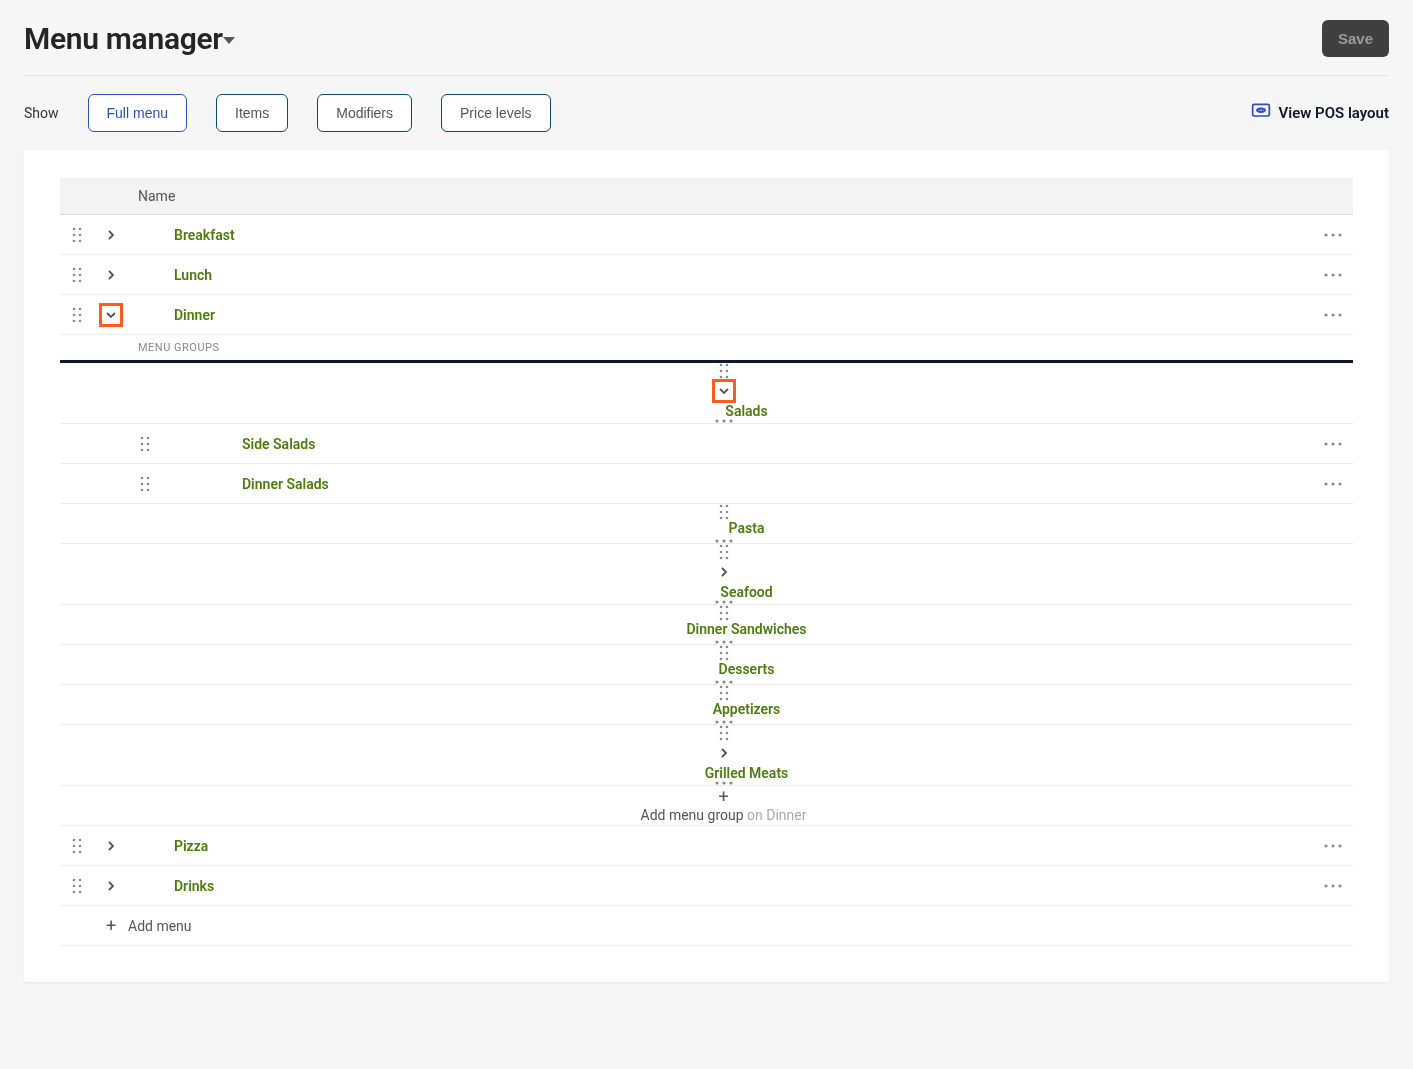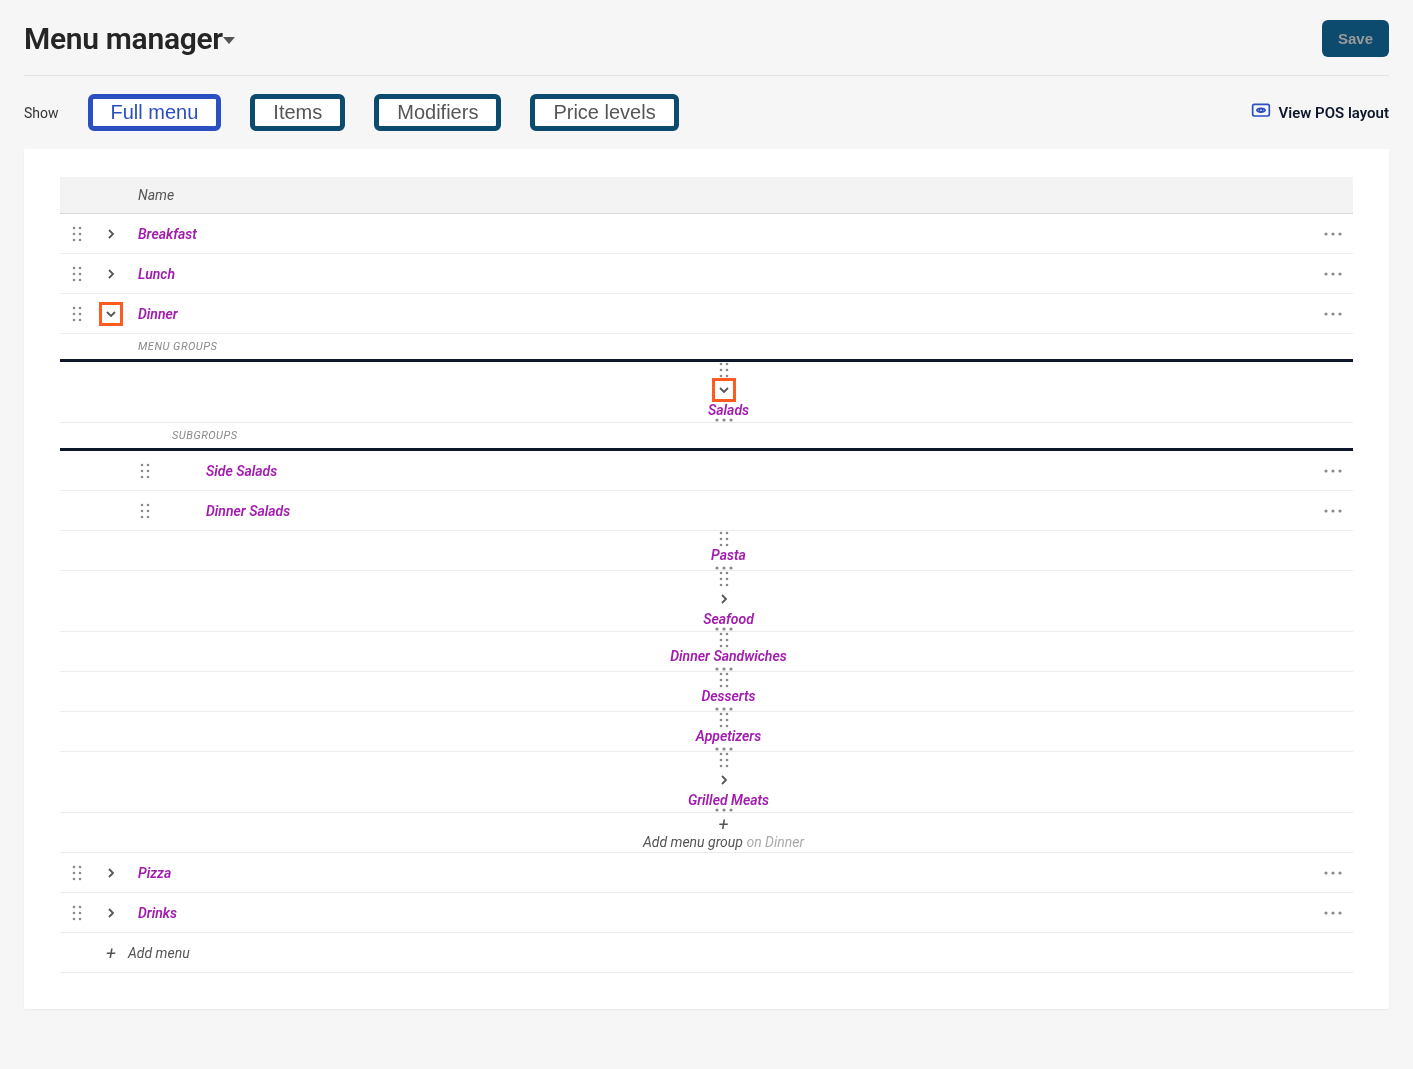--- a/index.html
+++ b/index.html
@@ -44,21 +44,21 @@
       border: none;
       padding: 10px 16px;
       font-size: 15px;
       font-weight: 600;
       cursor: pointer;
       display: flex;
       align-items: center;
       gap: 8px;
     }
     .btn-disabled {
-      background: #0c4a6e;
+      background: #404040;
       color: #9a9a9a;
       cursor: default;
     }
     .btn-primary {
       background: #2b4fc1;
       color: #fff;
     }
     .cloud-icon { display: inline-flex; }
     .toolbar {
       display: flex;
@@ -70,24 +70,24 @@
       display: flex;
       align-items: center;
       gap: 29px;
     }
     .show-label {
       font-size: 14px;
       color: #333;
     }
     .tab-btn {
       background: #fff;
-      border: 5px solid #0c4a6e;
+      border: 1px solid #0c4a6e;
       border-radius: 6px;
-      padding: 2px 18px;
-      font-size: 20px;
+      padding: 10px 18px;
+      font-size: 14px;
       color: #555;
       cursor: pointer;
     }
     .tab-btn.active {
       border-color: #2b4fc1;
       color: #2b4fc1;
     }
     .link-action {
       display: flex;
       align-items: center;
@@ -95,21 +95,20 @@
       color: #0f172a;
       font-weight: 600;
       font-size: 15px;
       cursor: pointer;
     }
     .card {
       background: #fff;
       border-radius: 2px;
       box-shadow: 0 1px 2px rgba(0,0,0,0.05);
       padding: 28px 36px 36px 36px;
-      font-style: italic;
     }
     .table-head {
       background: #f3f3f3;
       border-bottom: 1px solid #d9d9d9;
       padding: 10px 0 10px 78px;
       color: #555;
       font-size: 14px;
     }
     .row {
       display: flex;
@@ -141,24 +140,25 @@
       justify-content: center;
     }
     .chev-box.highlighted {
       border: 3px solid #ff5a1f;
     }
     .row .name {
       flex: 1;
       padding-left: 10px;
     }
     .link {
-      color: #a21caf;
+      color: #4d7c0f;
       font-weight: 600;
       cursor: pointer;
       font-size: 14px;
+      margin-left: 36px;
     }
     .row .more {
       width: 40px;
       display: flex;
       justify-content: center;
       color: #8a8a8a;
       cursor: pointer;
     }
     .indent-1 { padding-left: 34px; flex-direction: column; }
     .indent-2 { padding-left: 68px; }
@@ -335,21 +335,20 @@
       <span class="name"><span class="link">Salads</span></span>
       <span class="more">
           <svg width="18" height="4">
             <circle cx="2" cy="2" r="1.6" fill="#8a8a8a"></circle>
             <circle cx="9" cy="2" r="1.6" fill="#8a8a8a"></circle>
             <circle cx="16" cy="2" r="1.6" fill="#8a8a8a"></circle>
           </svg>
         </span>
     </div>
 
-    <div class="section-label-row indent-1">SUBGROUPS</div>
 
     <div class="row indent-2">
       <span class="drag">
           <svg width="10" height="16">
             <circle cx="2" cy="2" r="1.3" fill="#8a8a8a"></circle>
             <circle cx="8" cy="2" r="1.3" fill="#8a8a8a"></circle>
             <circle cx="2" cy="8" r="1.3" fill="#8a8a8a"></circle>
             <circle cx="8" cy="8" r="1.3" fill="#8a8a8a"></circle>
             <circle cx="2" cy="14" r="1.3" fill="#8a8a8a"></circle>
             <circle cx="8" cy="14" r="1.3" fill="#8a8a8a"></circle>

